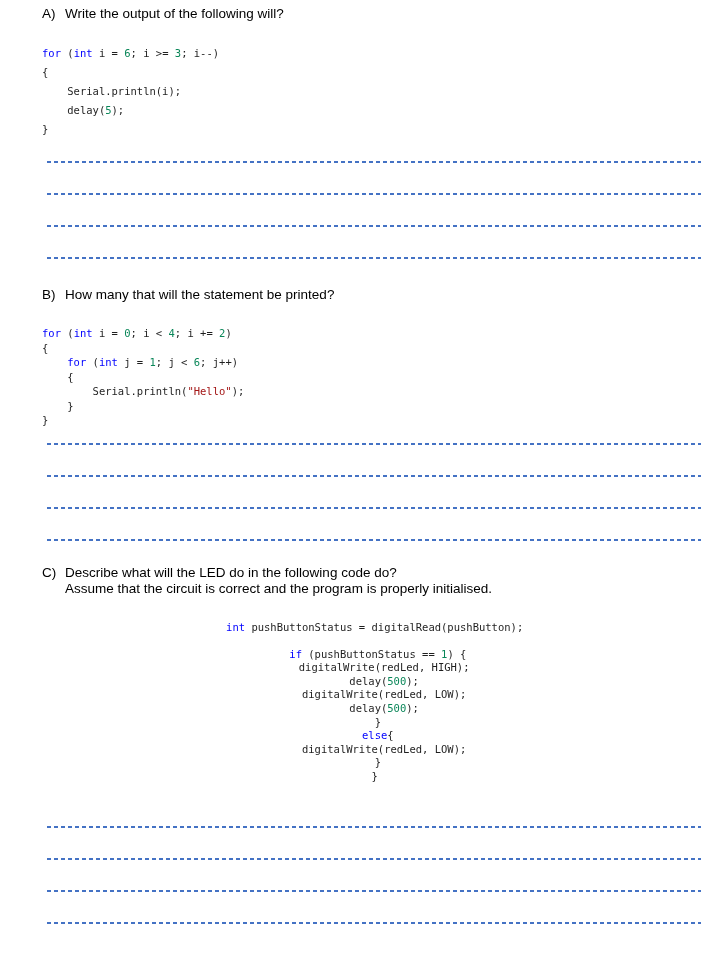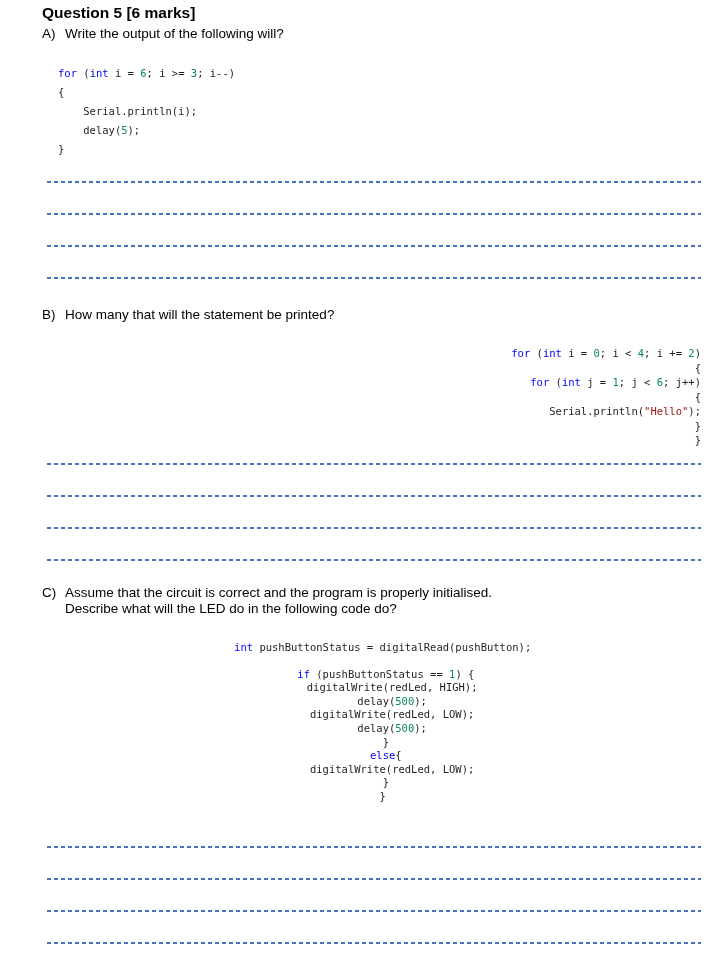--- a/index.html
+++ b/index.html
@@ -20,47 +20,46 @@
   }
   .question { display:flex; font-size:13.5px; line-height:16.5px; color:#000000; }
   .q-label { flex:0 0 23px; width:23px; }
   .q-text  { flex:1; }
   .code {
     font-family:"DejaVu Sans Mono","Liberation Mono",monospace;
     font-size:10.5px;
     color:var(--code,#1f1f1f);
     white-space:pre;
   }
-  .code-line { min-height:1em;margin-left:16px; }
+  .code-line { min-height:1em; }
   .tok-k { color:var(--kw,#0000ff); }
   .tok-n { color:var(--num,#098658); }
   .tok-s { color:var(--str,#a31515); }
 
   .section-A .question { margin-top:3px; }
   .section-A .code     { margin-top:21px; line-height:19px; }
   .section-B .question { margin-top:28px; }
-  .section-B .code     { margin-top:23px; line-height:14.5px;text-align:right; }
+  .section-B .code     { margin-top:23px; line-height:14.5px; }
   .section-C .question { margin-top:24px; }
   .section-C .code     { margin-top:23px; line-height:13.6px;text-align:center; }
 
   .answer-line { height:32px; position:relative; }
   .answer-line::after {
     content:"";
     position:absolute; left:5px; right:0; bottom:0; height:1.5px;
     background:repeating-linear-gradient(90deg, var(--dash,#4472c4) 0 4px, transparent 4px 7px);
   }
   .section-A .answer-line:first-child { height:24px; }
   .section-B .answer-line:first-child { height:17px; }
   .section-C .answer-line:first-child { height:44px; }
 </style>
 </head>
 <body>
 
 <div class="page">
-  <h1 class="title">Question 5 [6 marks]</h1>
   <main id="sections">
       <div class="section section-A">
         <div class="question">
           <span class="q-label">A)</span>
           <div class="q-text">
             <div class="q-line">Write the output of the following will?</div>
           </div>
         </div>
         <div class="code"><div class="code-line"><span class="tok-k">for</span><span class="tok-d"> (</span><span class="tok-k">int</span><span class="tok-d"> i = </span><span class="tok-n">6</span><span class="tok-d">; i &gt;= </span><span class="tok-n">3</span><span class="tok-d">; i--)</span></div><div class="code-line"><span class="tok-d">{</span></div><div class="code-line"><span class="tok-d">    Serial.println(i);</span></div><div class="code-line"><span class="tok-d">    delay(</span><span class="tok-n">5</span><span class="tok-d">);</span></div><div class="code-line"><span class="tok-d">}</span></div></div>
         <div class="answer-lines">
@@ -82,22 +81,22 @@
           <div class="answer-line"></div>
           <div class="answer-line"></div>
           <div class="answer-line"></div>
           <div class="answer-line"></div>
         </div>
       </div>
       <div class="section section-C">
         <div class="question">
           <span class="q-label">C)</span>
           <div class="q-text">
+            <div class="q-line">Describe what will the LED do in the following code do?</div>
             <div class="q-line">Assume that the circuit is correct and the program is properly initialised.</div>
-            <div class="q-line">Describe what will the LED do in the following code do?</div>
           </div>
         </div>
         <div class="code"><div class="code-line"><span class="tok-d"> </span><span class="tok-k">int</span><span class="tok-d"> pushButtonStatus = digitalRead(pushButton);</span></div><div class="code-line">&nbsp;</div><div class="code-line"><span class="tok-d">  </span><span class="tok-k">if</span><span class="tok-d"> (pushButtonStatus == </span><span class="tok-n">1</span><span class="tok-d">) {</span></div><div class="code-line"><span class="tok-d">    digitalWrite(redLed, HIGH);</span></div><div class="code-line"><span class="tok-d">    delay(</span><span class="tok-n">500</span><span class="tok-d">);</span></div><div class="code-line"><span class="tok-d">    digitalWrite(redLed, LOW);</span></div><div class="code-line"><span class="tok-d">    delay(</span><span class="tok-n">500</span><span class="tok-d">);</span></div><div class="code-line"><span class="tok-d">  }</span></div><div class="code-line"><span class="tok-d">  </span><span class="tok-k">else</span><span class="tok-d">{</span></div><div class="code-line"><span class="tok-d">    digitalWrite(redLed, LOW);</span></div><div class="code-line"><span class="tok-d">  }</span></div><div class="code-line"><span class="tok-d"> }</span></div></div>
         <div class="answer-lines">
           <div class="answer-line"></div>
           <div class="answer-line"></div>
           <div class="answer-line"></div>
           <div class="answer-line"></div>
         </div>
       </div>

